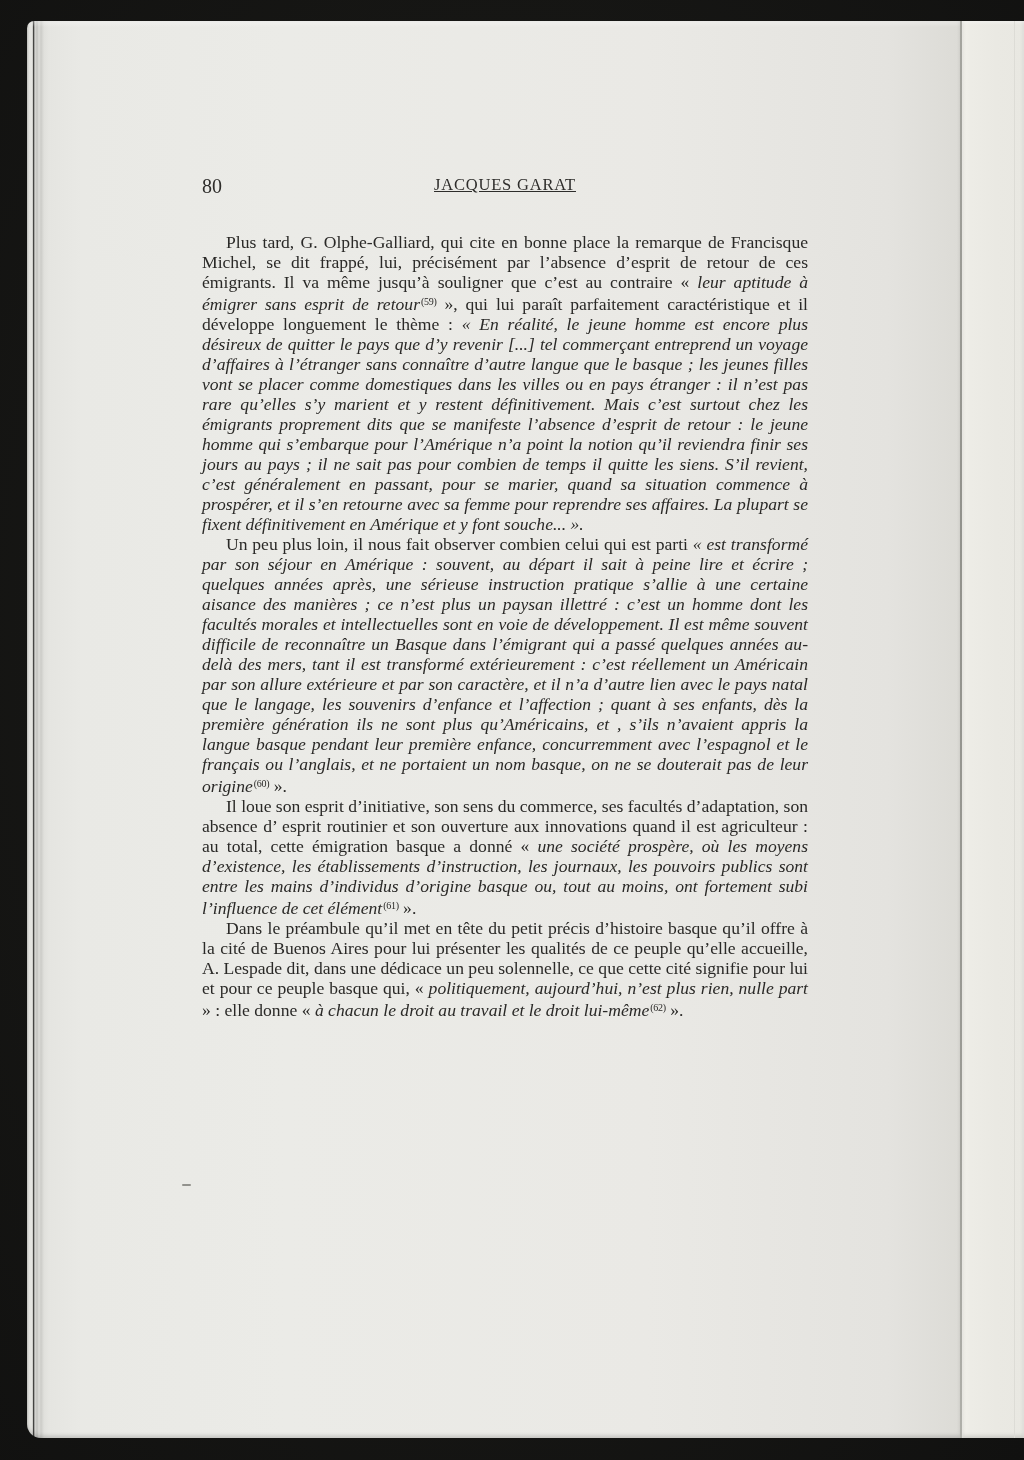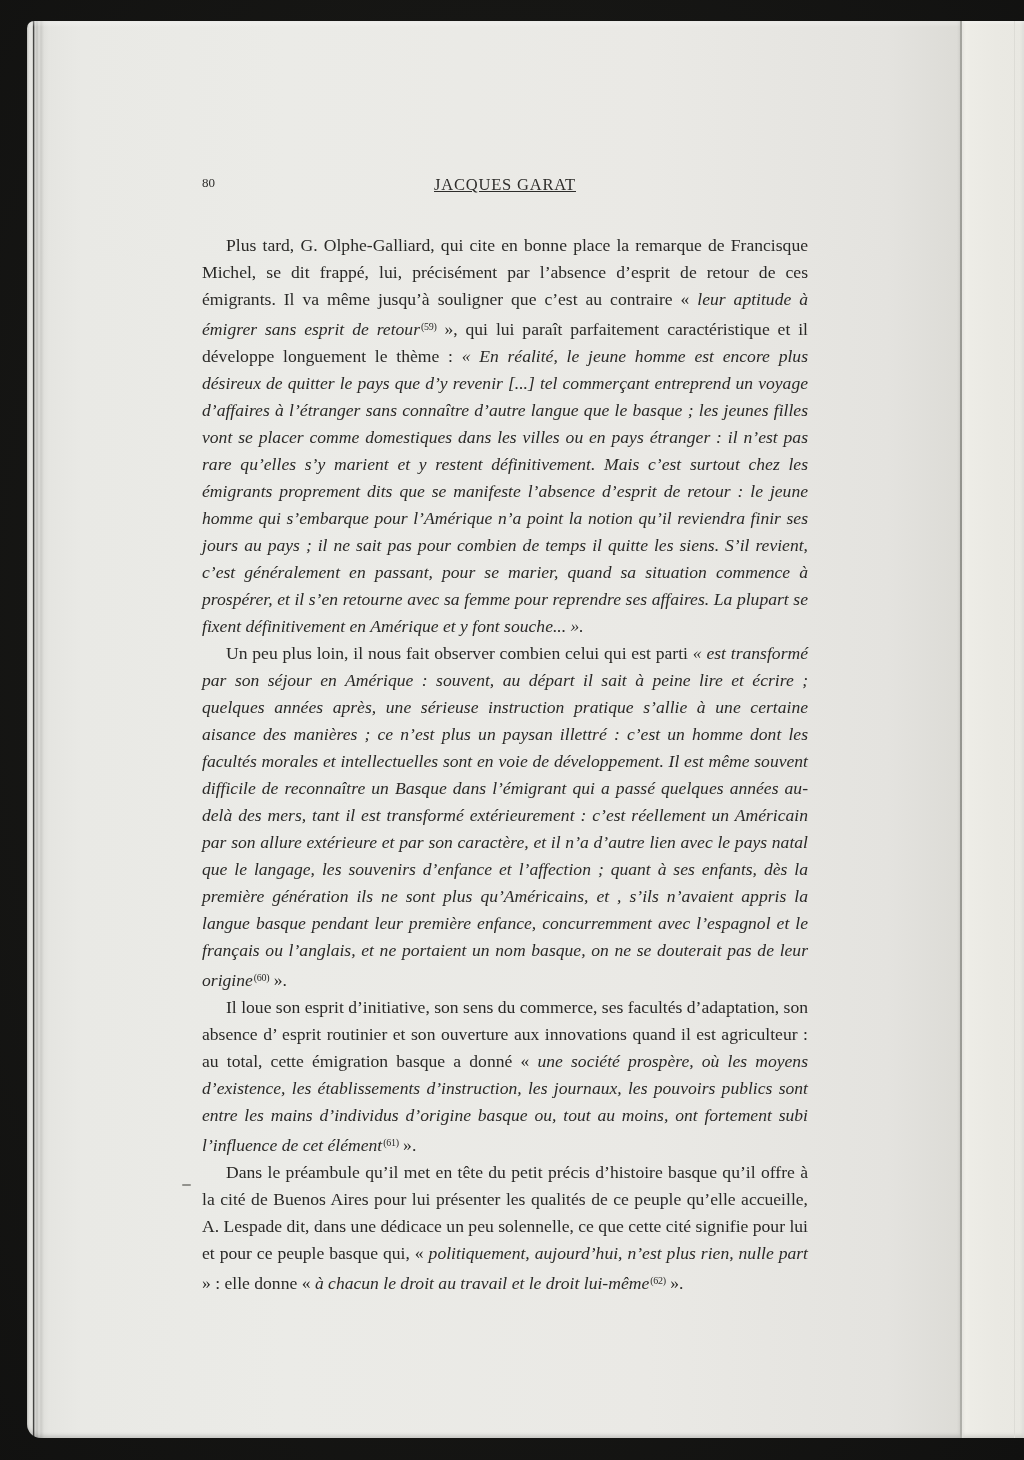--- a/index.html
+++ b/index.html
@@ -77,39 +77,39 @@
     left: 175px;
     top: 154px;
     width: 606px;
     height: 24px;
     color: #2e2d2b;
   }
   .page-num {
     position: absolute;
     left: 0;
     top: 0;
-    font-size: 13px;
+    font-size: 20px;
   }
   .running-title {
     position: absolute;
     left: 0;
     right: 0;
     top: 0;
     text-align: center;
     font-size: 16.5px;
     letter-spacing: 0.8px;
     text-decoration: underline;
   }
   .body-text {
     position: absolute;
     left: 175px;
     top: 211px;
     width: 606px;
     font-size: 17.6px;
-    line-height: 27px;
+    line-height: 20px;
     text-align: justify;
     color: #2a2927;
   }
   .body-text p {
     margin: 0;
     text-indent: 24px;
   }
   .it { font-style: italic; }
   .fnref {
     font-size: 10px;

